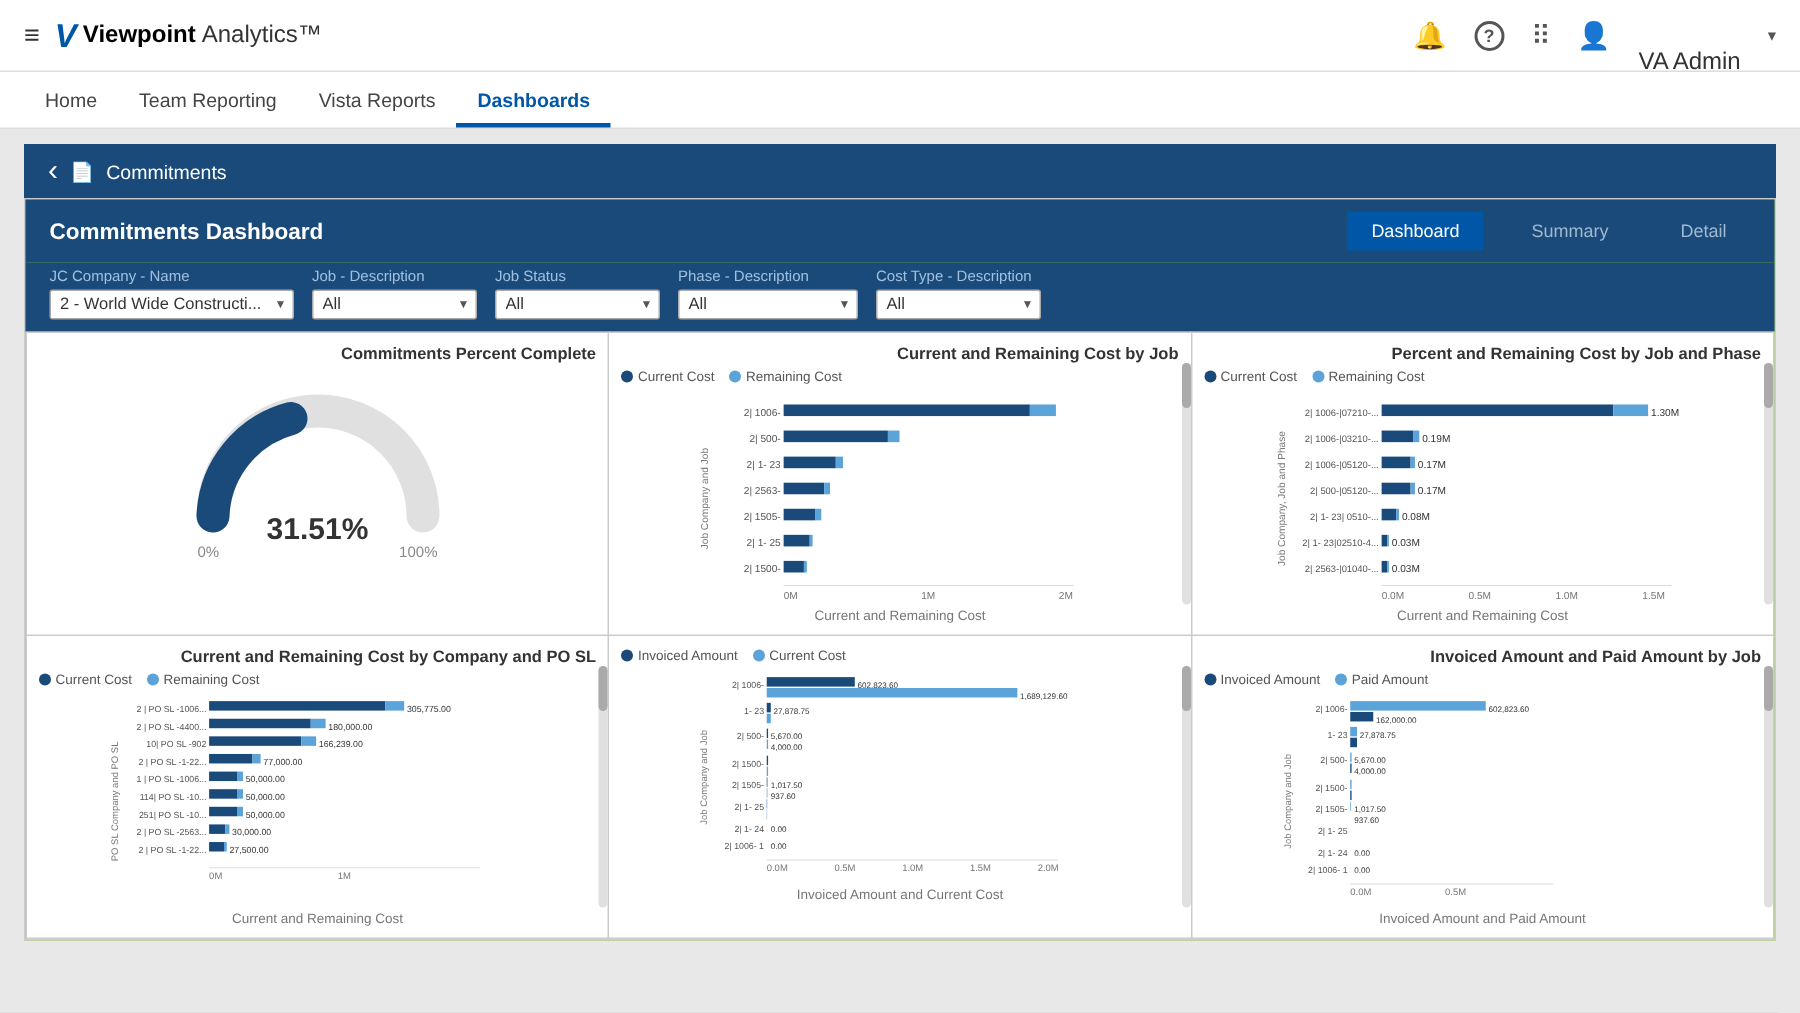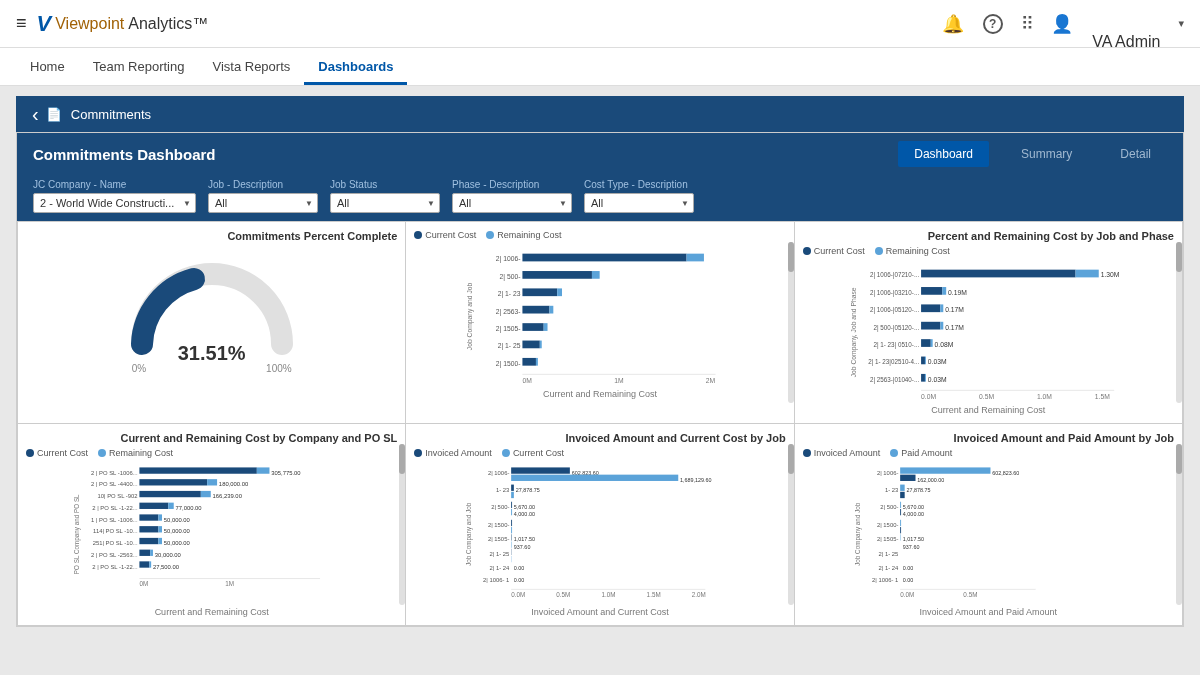--- a/index.html
+++ b/index.html
@@ -12,21 +12,21 @@
       display: flex;
       align-items: center;
       padding: 0 16px;
       border-bottom: 1px solid #ddd;
       justify-content: space-between;
     }
     .top-nav-left { display: flex; align-items: center; gap: 10px; }
     .hamburger { font-size: 18px; color: #333; cursor: pointer; }
     .logo { display: flex; align-items: center; gap: 4px; }
     .logo-v { color: #0057a8; font-size: 22px; font-weight: 900; font-style: italic; }
-    .logo-viewpoint { color: #a16207; font-weight: 400; font-size: 16px; }
+    .logo-viewpoint { color: #000000; font-weight: 700; font-size: 16px; }
     .logo-analytics { color: #333; font-size: 16px; }
     .top-nav-right { display: flex; align-items: center; gap: 18px; color: #555; }
     .top-nav-right span { cursor: pointer; font-size: 16px; }
     .user-label { font-size: 13px; color: #333; margin-top: 36px; }
 
     
     .main-nav {
       background: #fff;
       height: 38px;
       display: flex;
@@ -284,20 +284,21 @@
           </svg>
           <div style="position:absolute;bottom:11px;font-size:20px;font-weight:600;color:#333;">31.51%</div>
           <div class="gauge-labels">
             <span>0%</span>
             <span>100%</span>
           </div>
         </div>
       </div>
 
       <div class="chart-panel" style="position:relative;">
+        <div class="chart-title">Current and Remaining Cost by Job</div>
         <div class="chart-legend">
           <div class="legend-item">
             <span class="legend-dot" style="background:#1a4a7a;"></span>
             <span>Current Cost</span>
           </div>
           <div class="legend-item">
             <span class="legend-dot" style="background:#5ba3d9;"></span>
             <span>Remaining Cost</span>
           </div>
         </div>
@@ -476,21 +477,20 @@
             <text x="95" y="134" font-size="7" fill="#777">1M</text>
           </g>
         </svg>
         <div class="bar-chart-axis-label">Current and Remaining Cost</div>
         <div class="scroll-indicator">
           <div class="scroll-thumb"></div>
         </div>
       </div>
 
       <div class="chart-panel" style="position:relative;">
-        <div class="chart-title">Invoiced Amount and Current Cost by Job</div>
         <div class="chart-legend">
           <div class="legend-item">
             <span class="legend-dot" style="background:#1a4a7a;"></span>
             <span>Invoiced Amount</span>
           </div>
           <div class="legend-item">
             <span class="legend-dot" style="background:#5ba3d9;"></span>
             <span>Current Cost</span>
           </div>
         </div>

